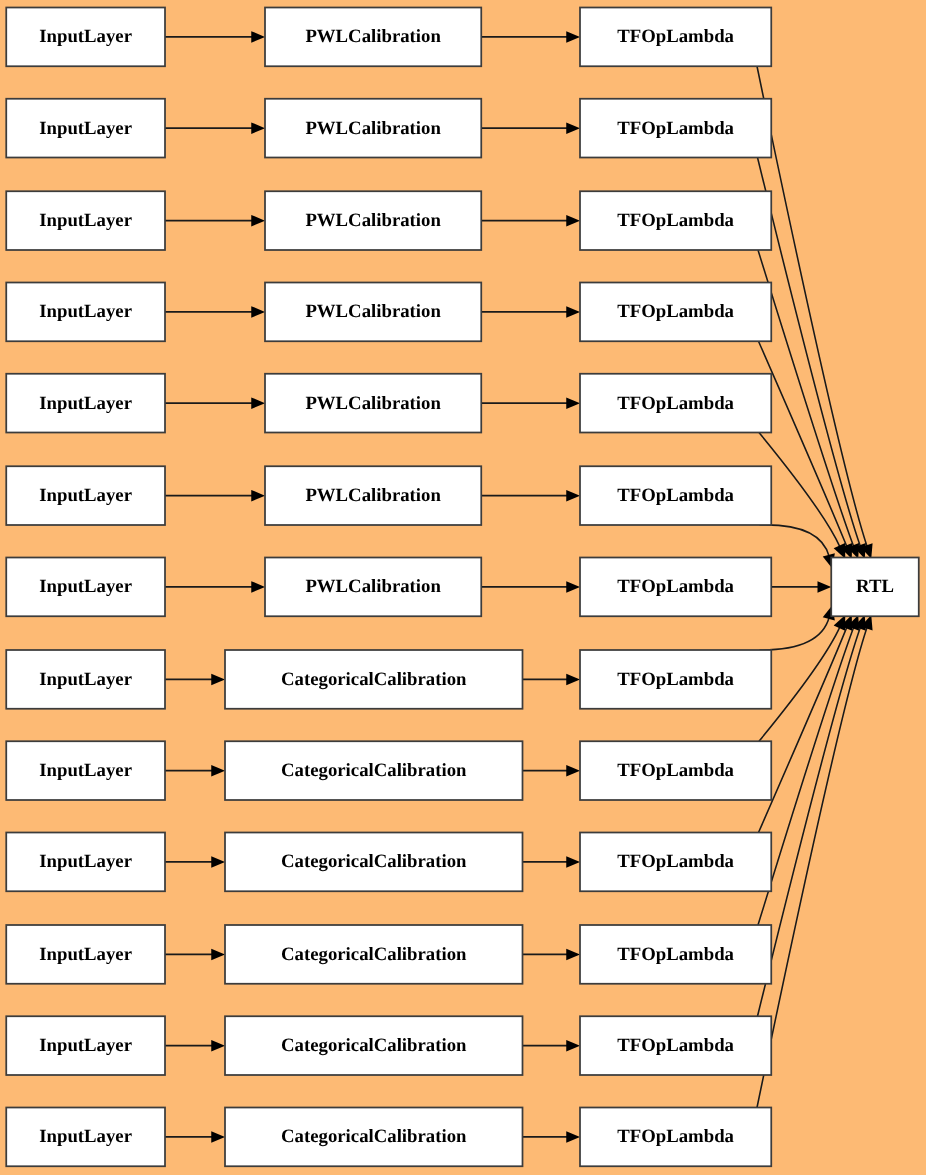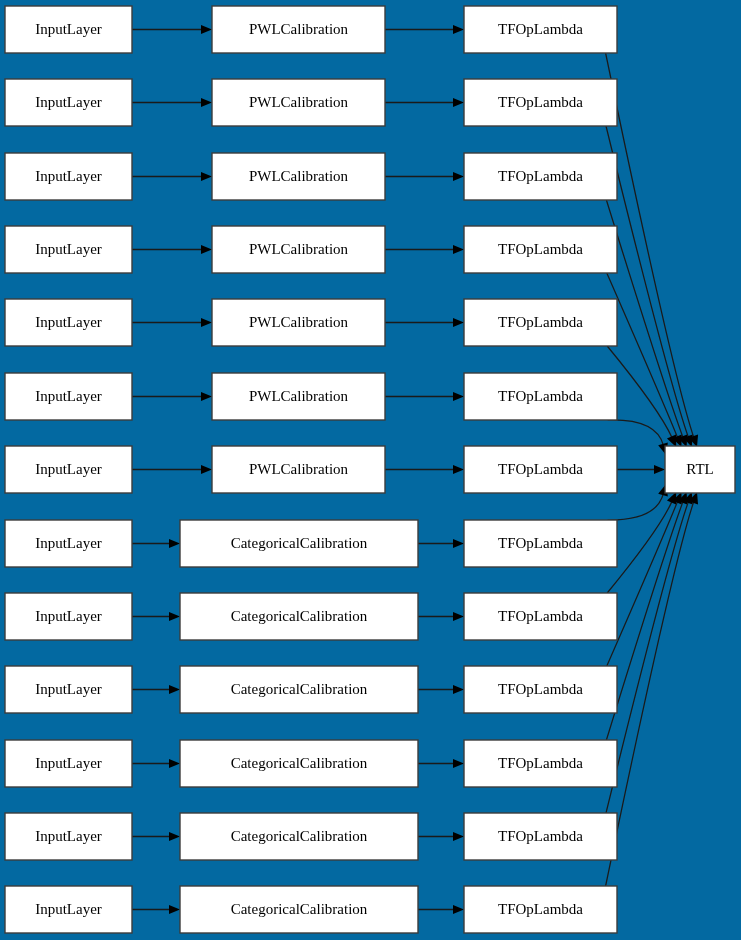--- a/index.html
+++ b/index.html
@@ -7,22 +7,23 @@
     padding: 0;
     background: #ffffff;
   }
   body {
     font-family: "Liberation Serif", serif;
   }
   #graph-root {
     position: relative;
     width: 741px;
     height: 940px;
-    background: #0369a1;
+    background: #fdba74;
     overflow: hidden;
+    font-weight: bold;
   }
   #graph-svg {
     display: block;
     width: 741px;
     height: 940px;
   }
   .node-box {
     fill: #ffffff;
     stroke: #3c3c3c;
     stroke-width: 1.4;

